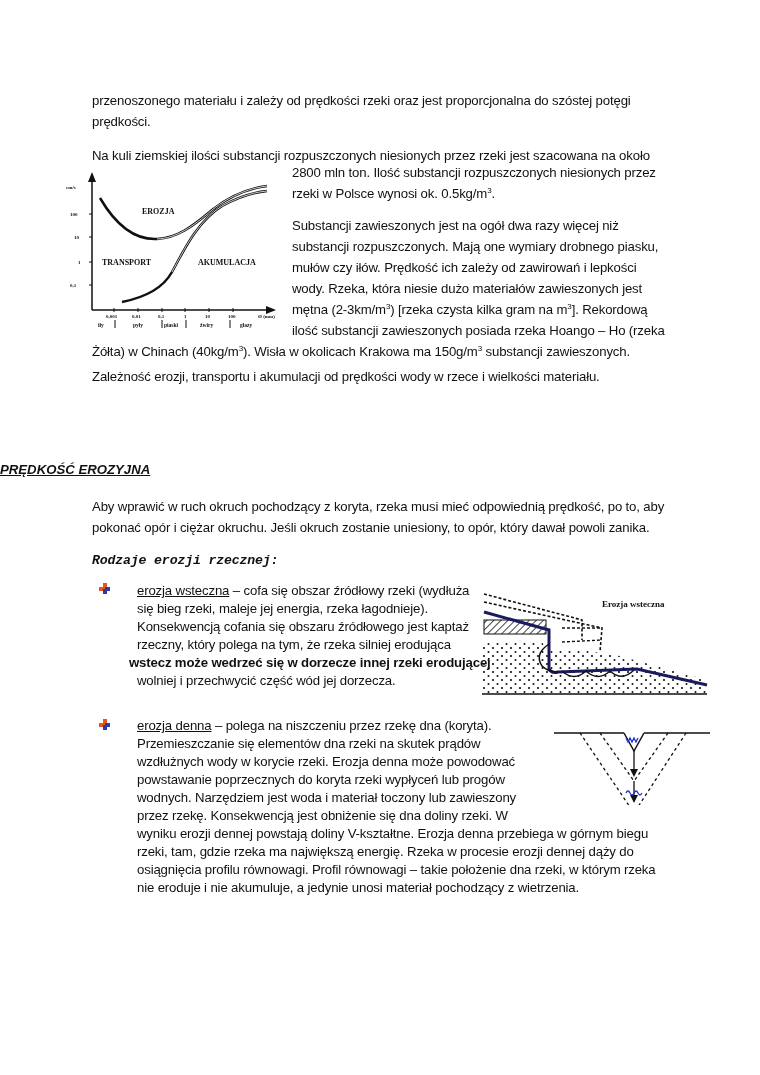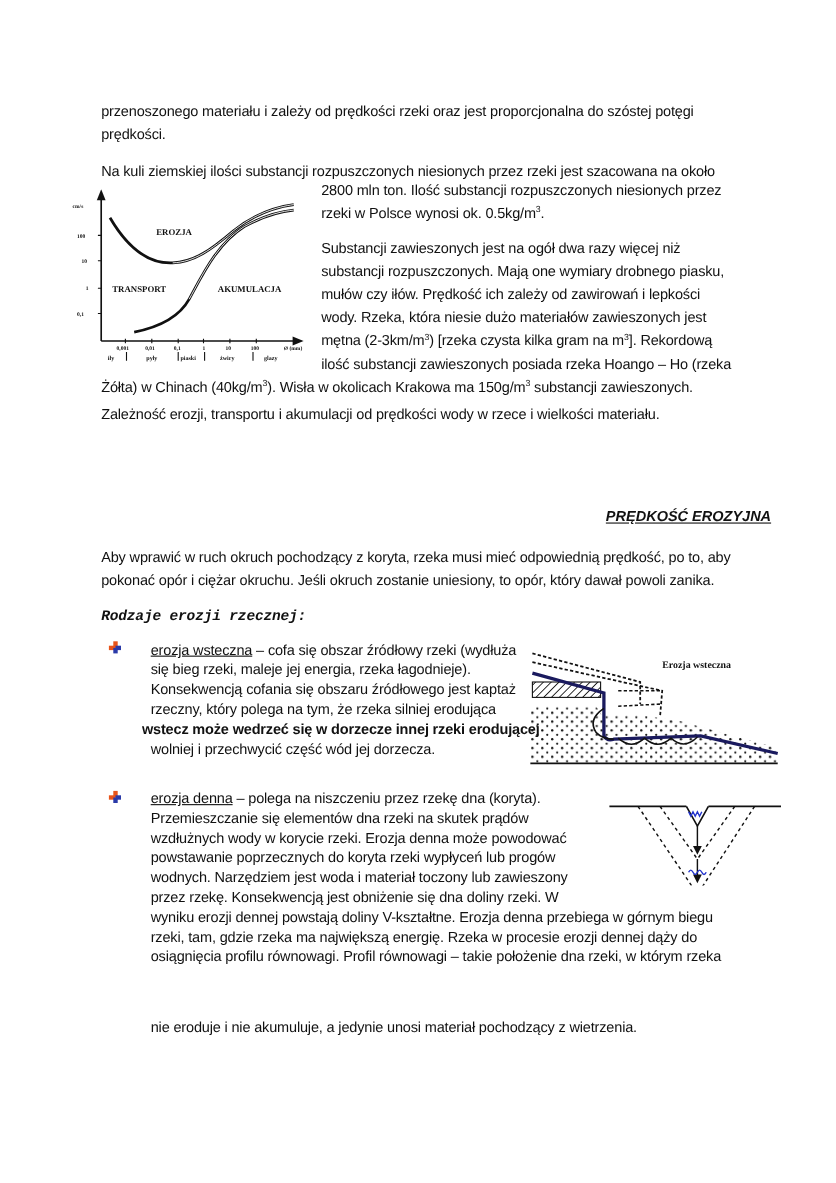--- a/index.html
+++ b/index.html
@@ -8,21 +8,21 @@
     font-family: "Liberation Sans", "DejaVu Sans", sans-serif;
     color: #111111;
   }
   .t {
     position: absolute; font-size: 13.2px; line-height: 21px; white-space: nowrap;
     letter-spacing: -0.15px;
   }
   .t sup { font-size: 8px; line-height: 0; vertical-align: 5px; }
   .u { text-decoration: underline; }
   .h {
-    position: absolute; left: 0; width: 701px; top: 462px; text-align: right;
+    position: absolute; left: 0; width: 701px; top: 462px; text-align: left;
     font-weight: bold; font-style: italic; text-decoration: underline; font-size: 13.2px;
   }
   .bold-it { font-weight: bold; font-style: italic; font-family: Liberation Mono, monospace; }
   svg { position: absolute; }
   .bullet { position: absolute; width: 14px; height: 14px; }
 </style>
 </head>
 <body>
 
 <div class="t" style="left:92px;top:90px;">przenoszonego materiału i zależy od prędkości rzeki oraz jest proporcjonalna do szóstej potęgi</div>
@@ -161,21 +161,21 @@
   <span class="u">erozja denna</span><span> – polega na niszczeniu przez rzekę dna (koryta).</span>
 </div>
 <div class="t" style="left:137px;top:733px;">Przemieszczanie się elementów dna rzeki na skutek prądów</div>
 <div class="t" style="left:137px;top:751px;text-align:center;">wzdłużnych wody w korycie rzeki. Erozja denna może powodować</div>
 <div class="t" style="left:137px;top:769px;">powstawanie poprzecznych do koryta rzeki wypłyceń lub progów</div>
 <div class="t" style="left:137px;top:787px;">wodnych. Narzędziem jest woda i materiał toczony lub zawieszony</div>
 <div class="t" style="left:137px;top:805px;">przez rzekę. Konsekwencją jest obniżenie się dna doliny rzeki. W</div>
 <div class="t" style="left:137px;top:823px;">wyniku erozji dennej powstają doliny V-kształtne. Erozja denna przebiega w górnym biegu</div>
 <div class="t" style="left:137px;top:841px;">rzeki, tam, gdzie rzeka ma największą energię. Rzeka w procesie erozji dennej dąży do</div>
 <div class="t" style="left:137px;top:859px;">osiągnięcia profilu równowagi. Profil równowagi – takie położenie dna rzeki, w którym rzeka</div>
-<div class="t" style="left:137px;top:877px;margin-top:46px;">nie eroduje i nie akumuluje, a jedynie unosi materiał pochodzący z wietrzenia.</div>
+<div class="t" style="left:137px;top:877px;">nie eroduje i nie akumuluje, a jedynie unosi materiał pochodzący z wietrzenia.</div>
 
 <svg style="left:550px;top:725px;" width="170" height="80" viewBox="0 0 170 80">
   <line x1="4" y1="8" x2="74" y2="8" stroke="#111" stroke-width="1.5"></line>
   <line x1="94" y1="8" x2="160" y2="8" stroke="#111" stroke-width="1.5"></line>
   <path d="M74,8 L84,26 L94,8" fill="none" stroke="#111" stroke-width="1.5"></path>
   <path d="M76,13 l2,4 l2,-4 l2,4 l2,-4 l2,4 l2,-4" fill="none" stroke="#2233cc" stroke-width="1.3"></path>
   <path d="M30,8 L84,88" fill="none" stroke="#111" stroke-width="1.3" stroke-dasharray="3,3"></path>
   <path d="M50,8 L84,56" fill="none" stroke="#111" stroke-width="1.3" stroke-dasharray="3,3"></path>
   <path d="M118,8 L84,56" fill="none" stroke="#111" stroke-width="1.3" stroke-dasharray="3,3"></path>
   <path d="M136,8 L84,88" fill="none" stroke="#111" stroke-width="1.3" stroke-dasharray="3,3"></path>

